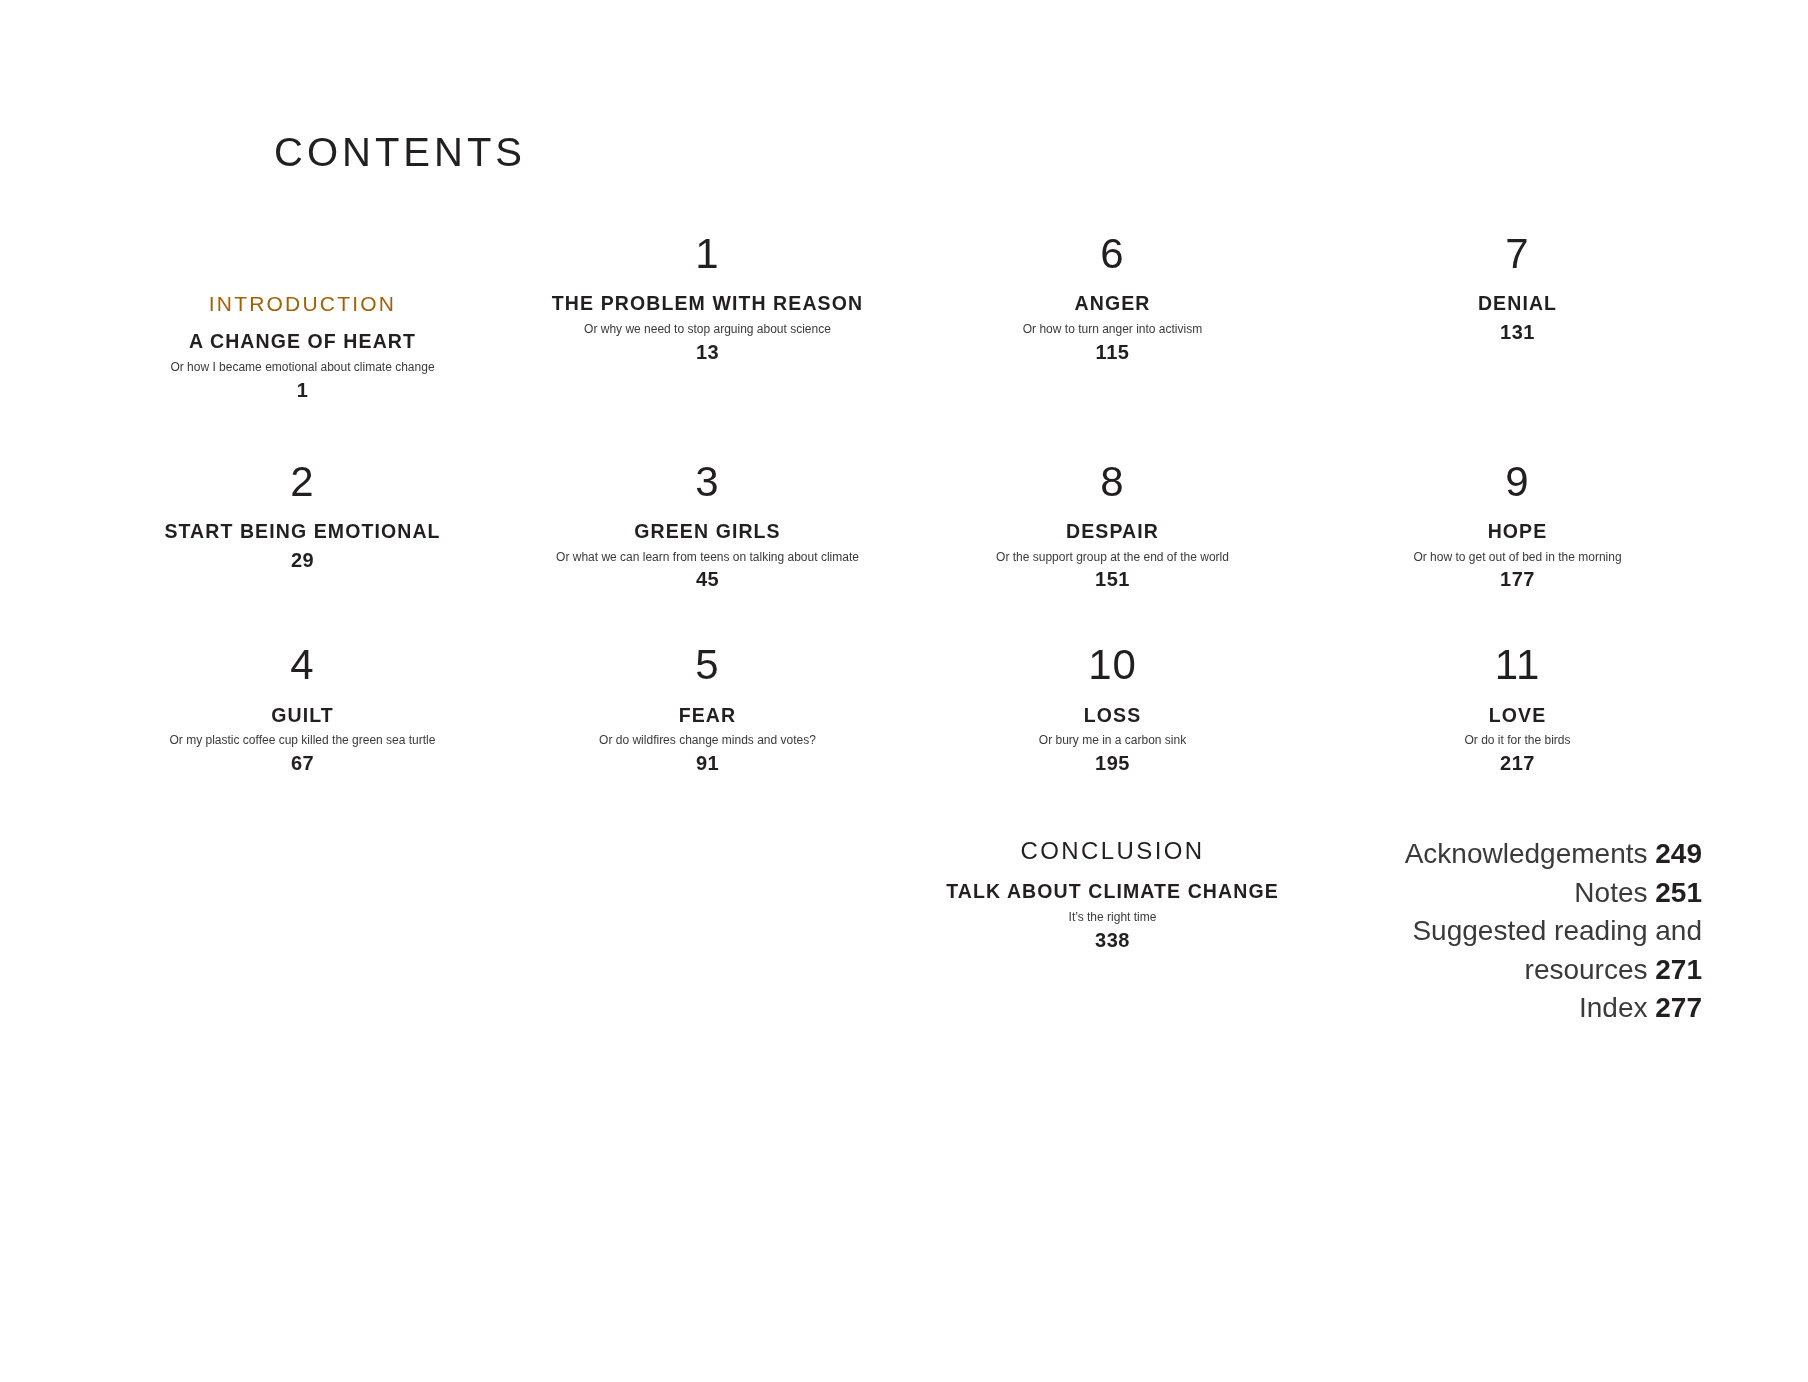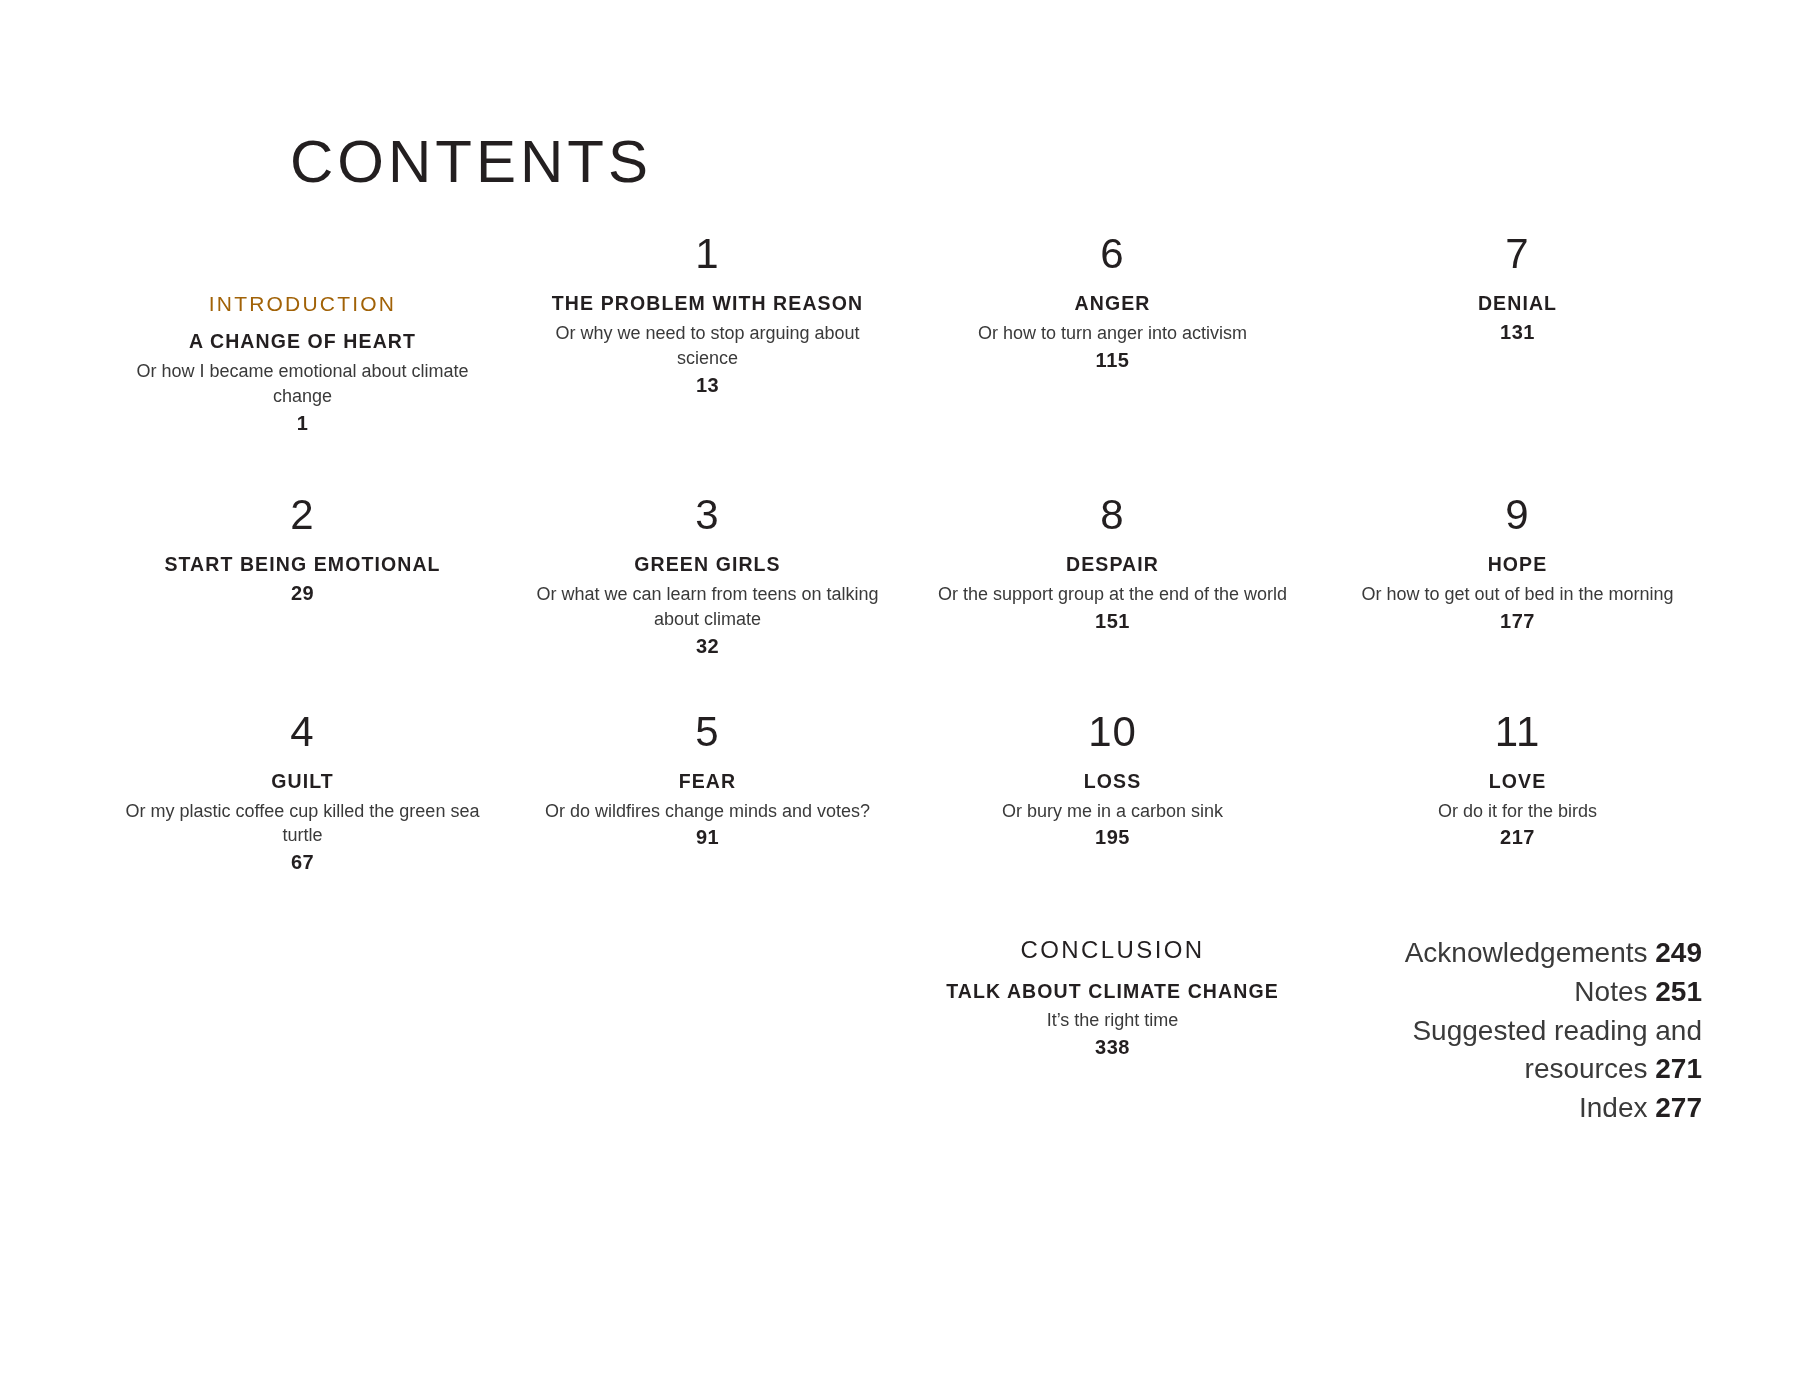--- a/index.html
+++ b/index.html
@@ -17,23 +17,23 @@
 
   .page {
     position: relative;
     width: 1808px;
     height: 1382px;
     box-sizing: border-box;
   }
 
   .contents-title {
     position: absolute;
-    left: 290px;
+    left: 274px;
     top: 132px;
-    font-size: 60px;
+    font-size: 40px;
     font-weight: 300;
     letter-spacing: 4px;
     color: #231f20;
     line-height: 1;
   }
 
   
   .grid {
     position: absolute;
     left: 100px;
@@ -74,21 +74,21 @@
   .title {
     font-size: 19.5px;
     font-weight: bold;
     letter-spacing: 1.1px;
     line-height: 1.38;
     color: #231f20;
     margin-bottom: 4px;
   }
 
   .sub {
-    font-size: 18px;
+    font-size: 12px;
     font-weight: 300;
     line-height: 1.38;
     color: #3a3a3a;
   }
 
   .pg {
     font-size: 20px;
     font-weight: bold;
     letter-spacing: 0.5px;
     color: #231f20;
@@ -168,21 +168,21 @@
       <div class="cell">
         <div class="num">2</div>
         <div class="title">START BEING EMOTIONAL</div>
         <div class="pg">29</div>
       </div>
 
       <div class="cell">
         <div class="num">3</div>
         <div class="title">GREEN GIRLS</div>
         <div class="sub">Or what we can learn from teens on talking about climate</div>
-        <div class="pg">32</div>
+        <div class="pg">45</div>
       </div>
 
       <div class="cell">
         <div class="num">8</div>
         <div class="title">DESPAIR</div>
         <div class="sub">Or the support group at the end of the world</div>
         <div class="pg">151</div>
       </div>
 
       <div class="cell">

